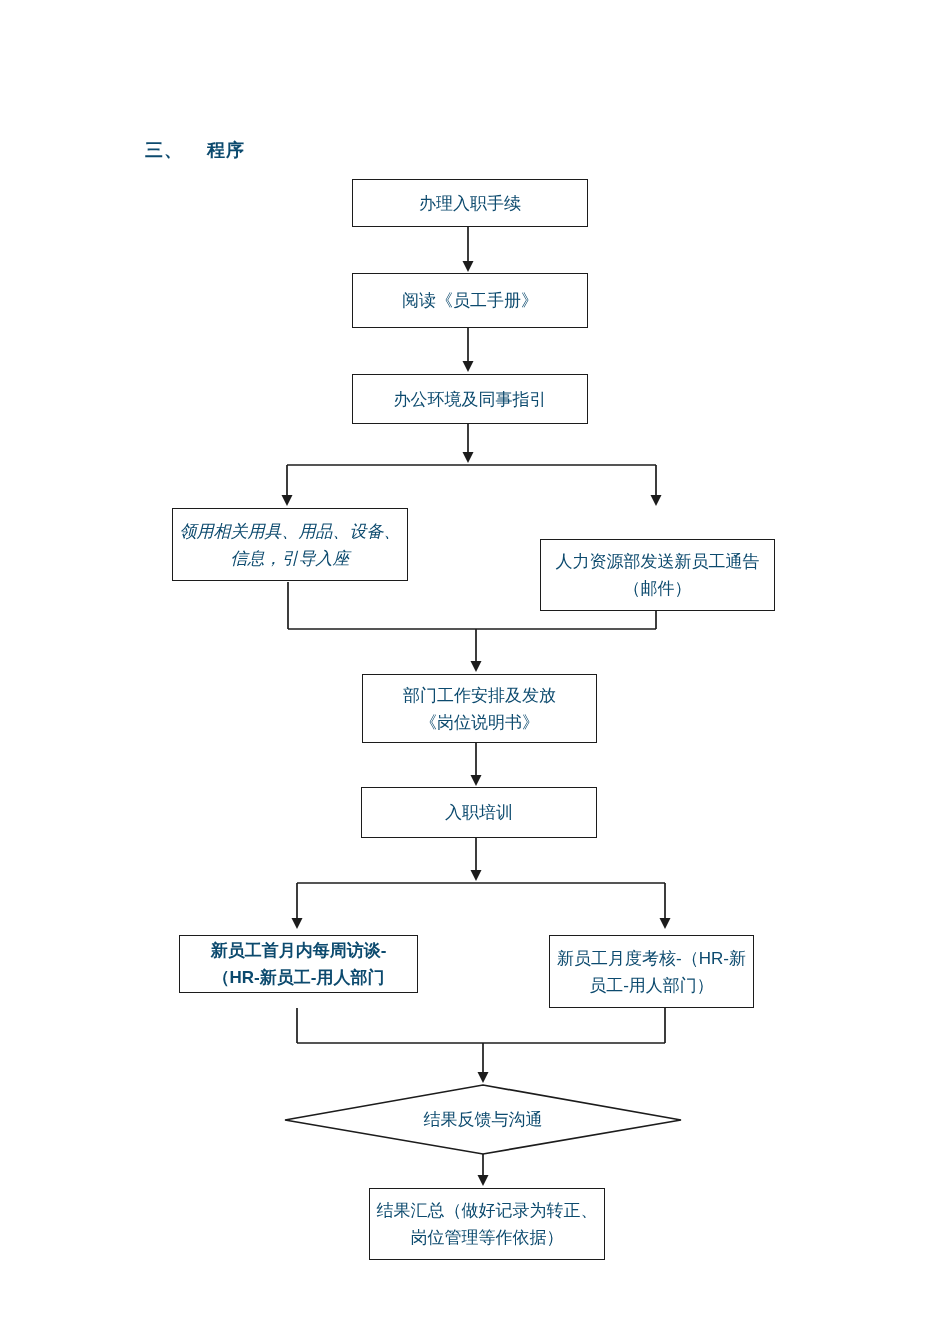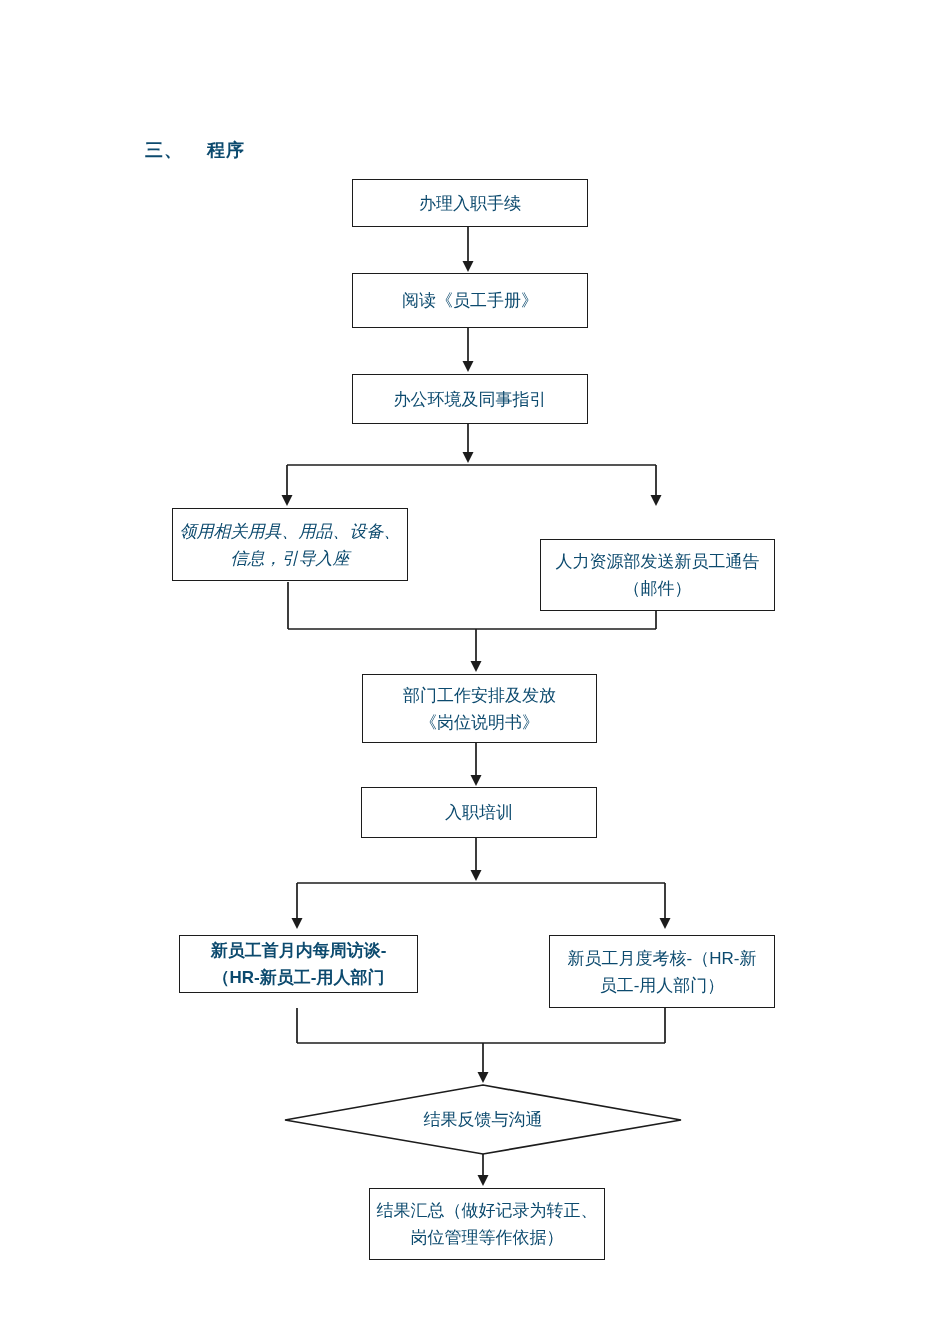--- a/index.html
+++ b/index.html
@@ -156,21 +156,21 @@
 
   <div class="node" style="left:361px; top:787px; width:236px; height:51px;">
     <div class="ln">入职培训</div>
   </div>
 
   <div class="node" style="left:179px; top:935px; width:239px; height:58px;font-weight:bold;">
     <div class="ln">新员工首月内每周访谈-</div>
     <div class="ln">（HR-新员工-用人部门</div>
   </div>
 
-  <div class="node" style="left:549px; top:935px; width:226px; height:73px;">
+  <div class="node" style="left:549px; top:935px; width:205px; height:73px;">
     <div class="ln">新员工月度考核-（HR-新</div>
     <div class="ln">员工-用人部门）</div>
   </div>
 
   <div class="diamond-label">
     <div class="ln">结果反馈与沟通</div>
   </div>
 
   <div class="node" style="left:369px; top:1188px; width:236px; height:72px;">
     <div class="ln">结果汇总（做好记录为转正、</div>

